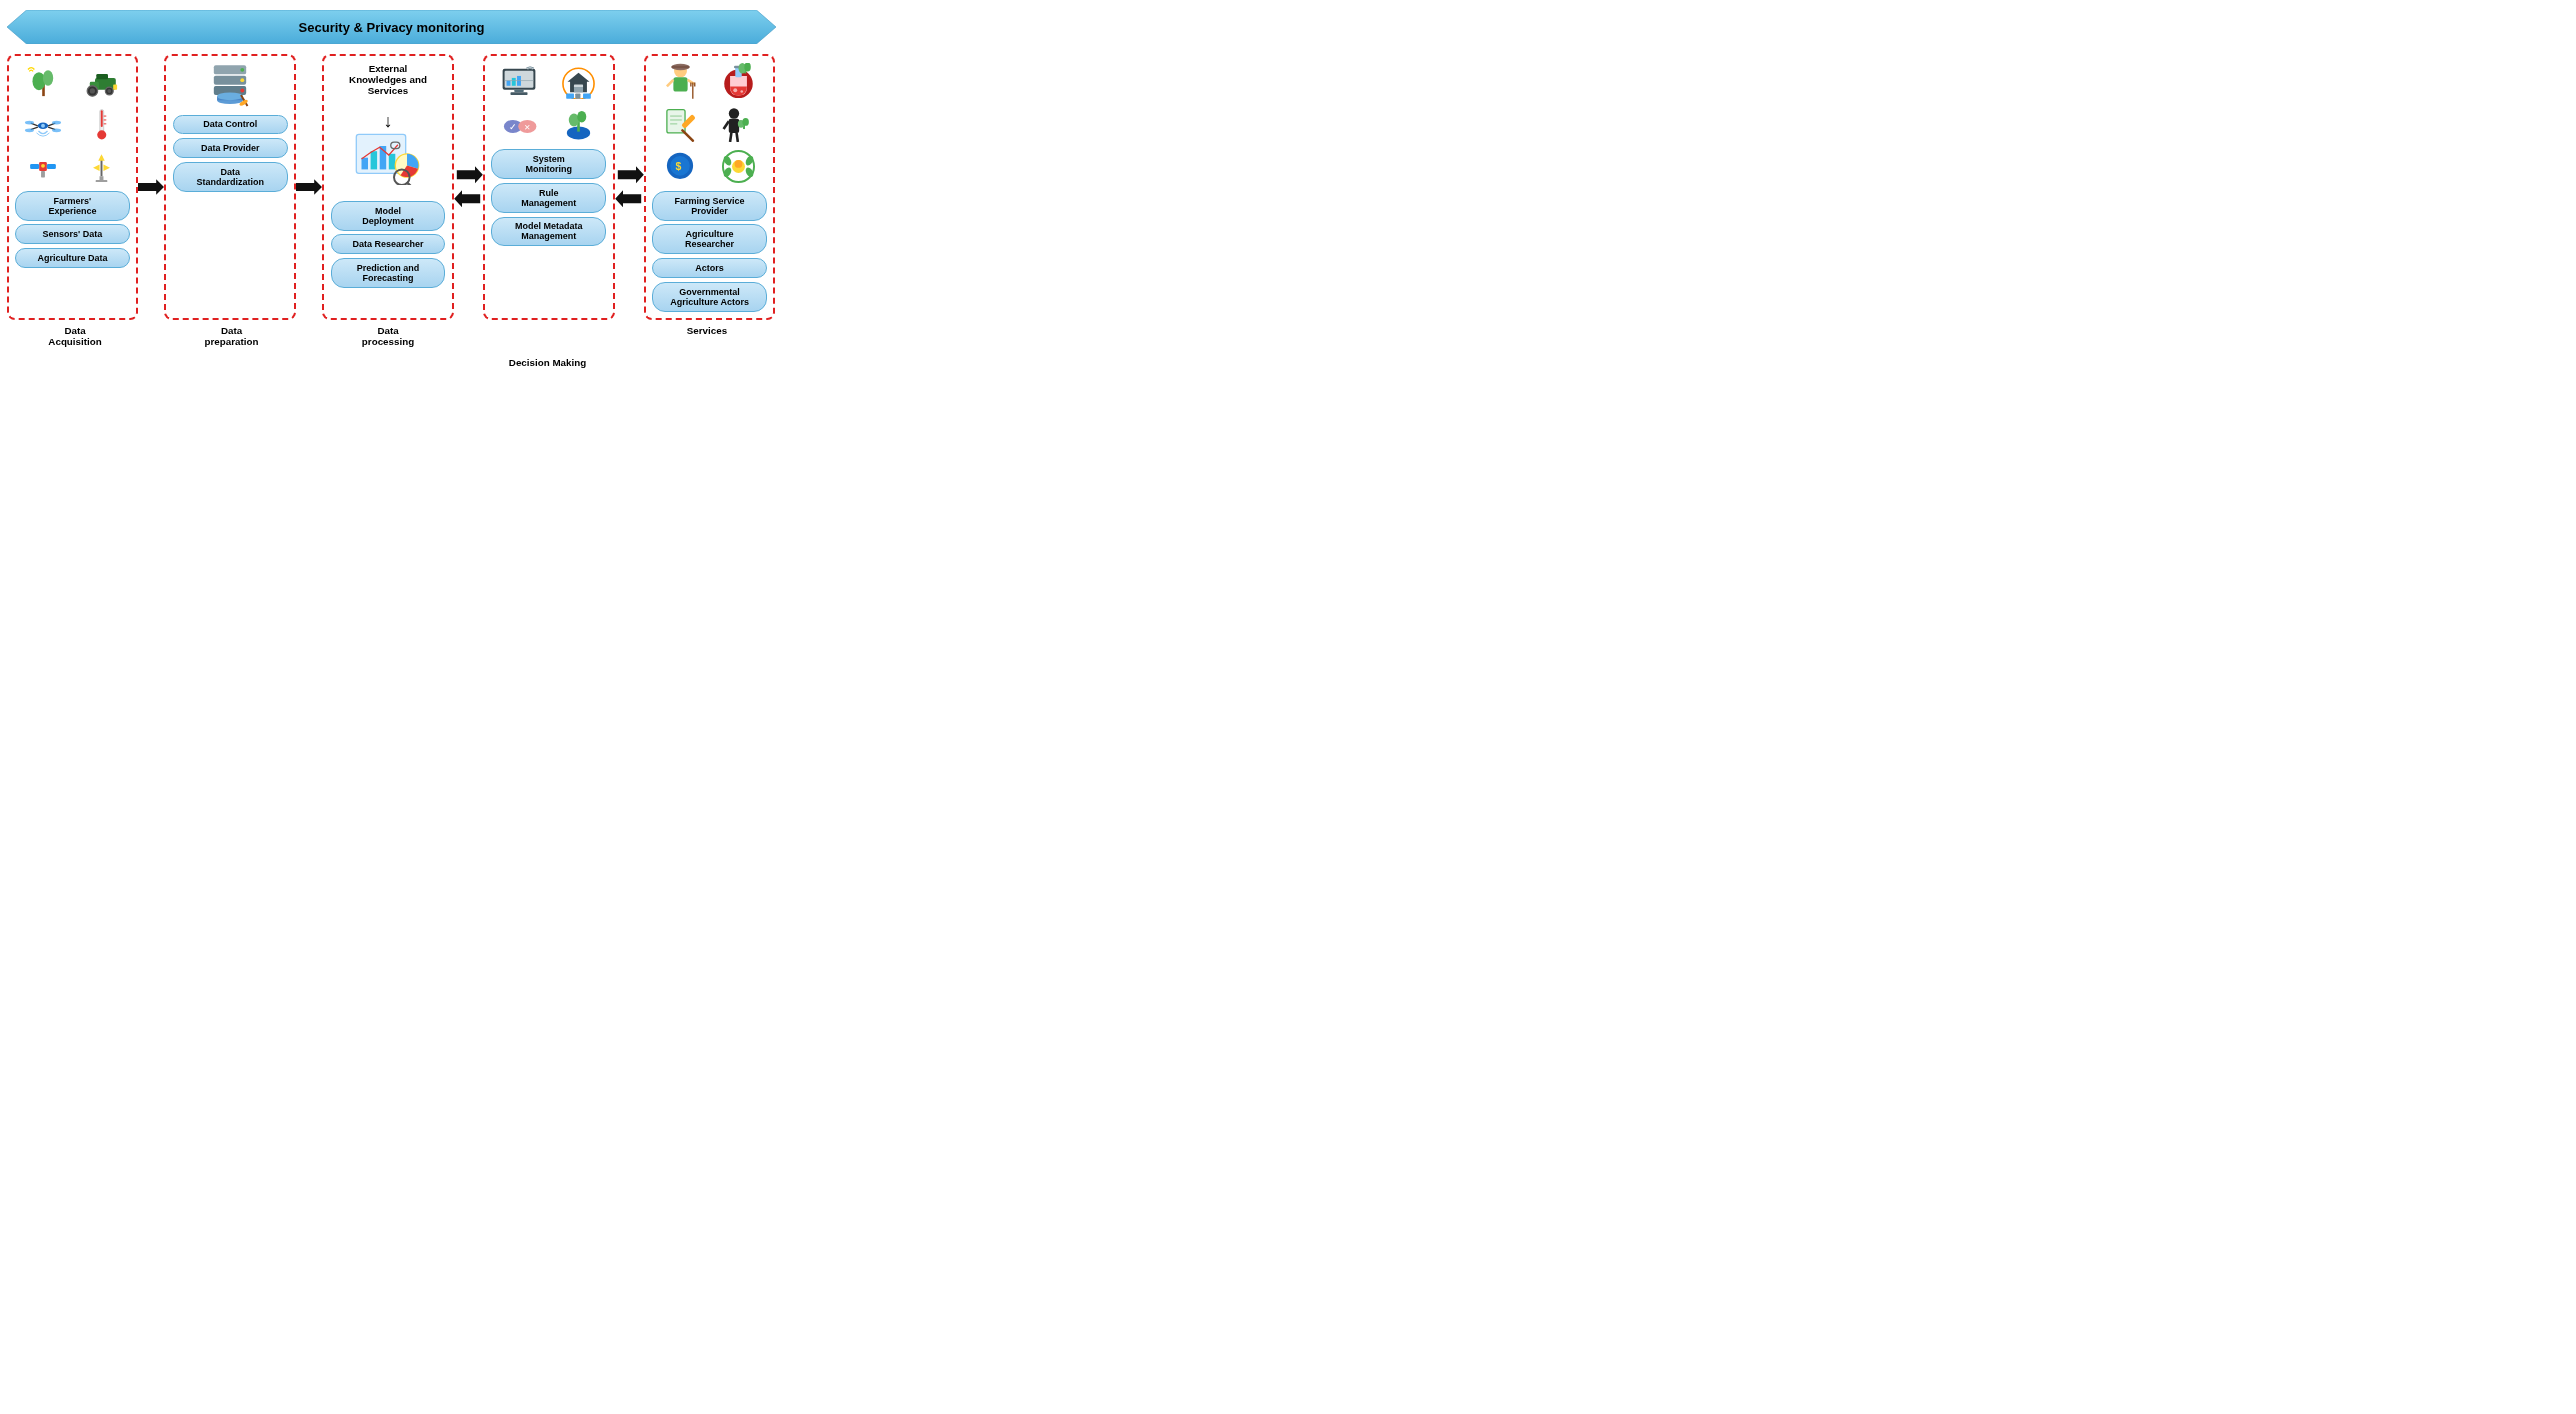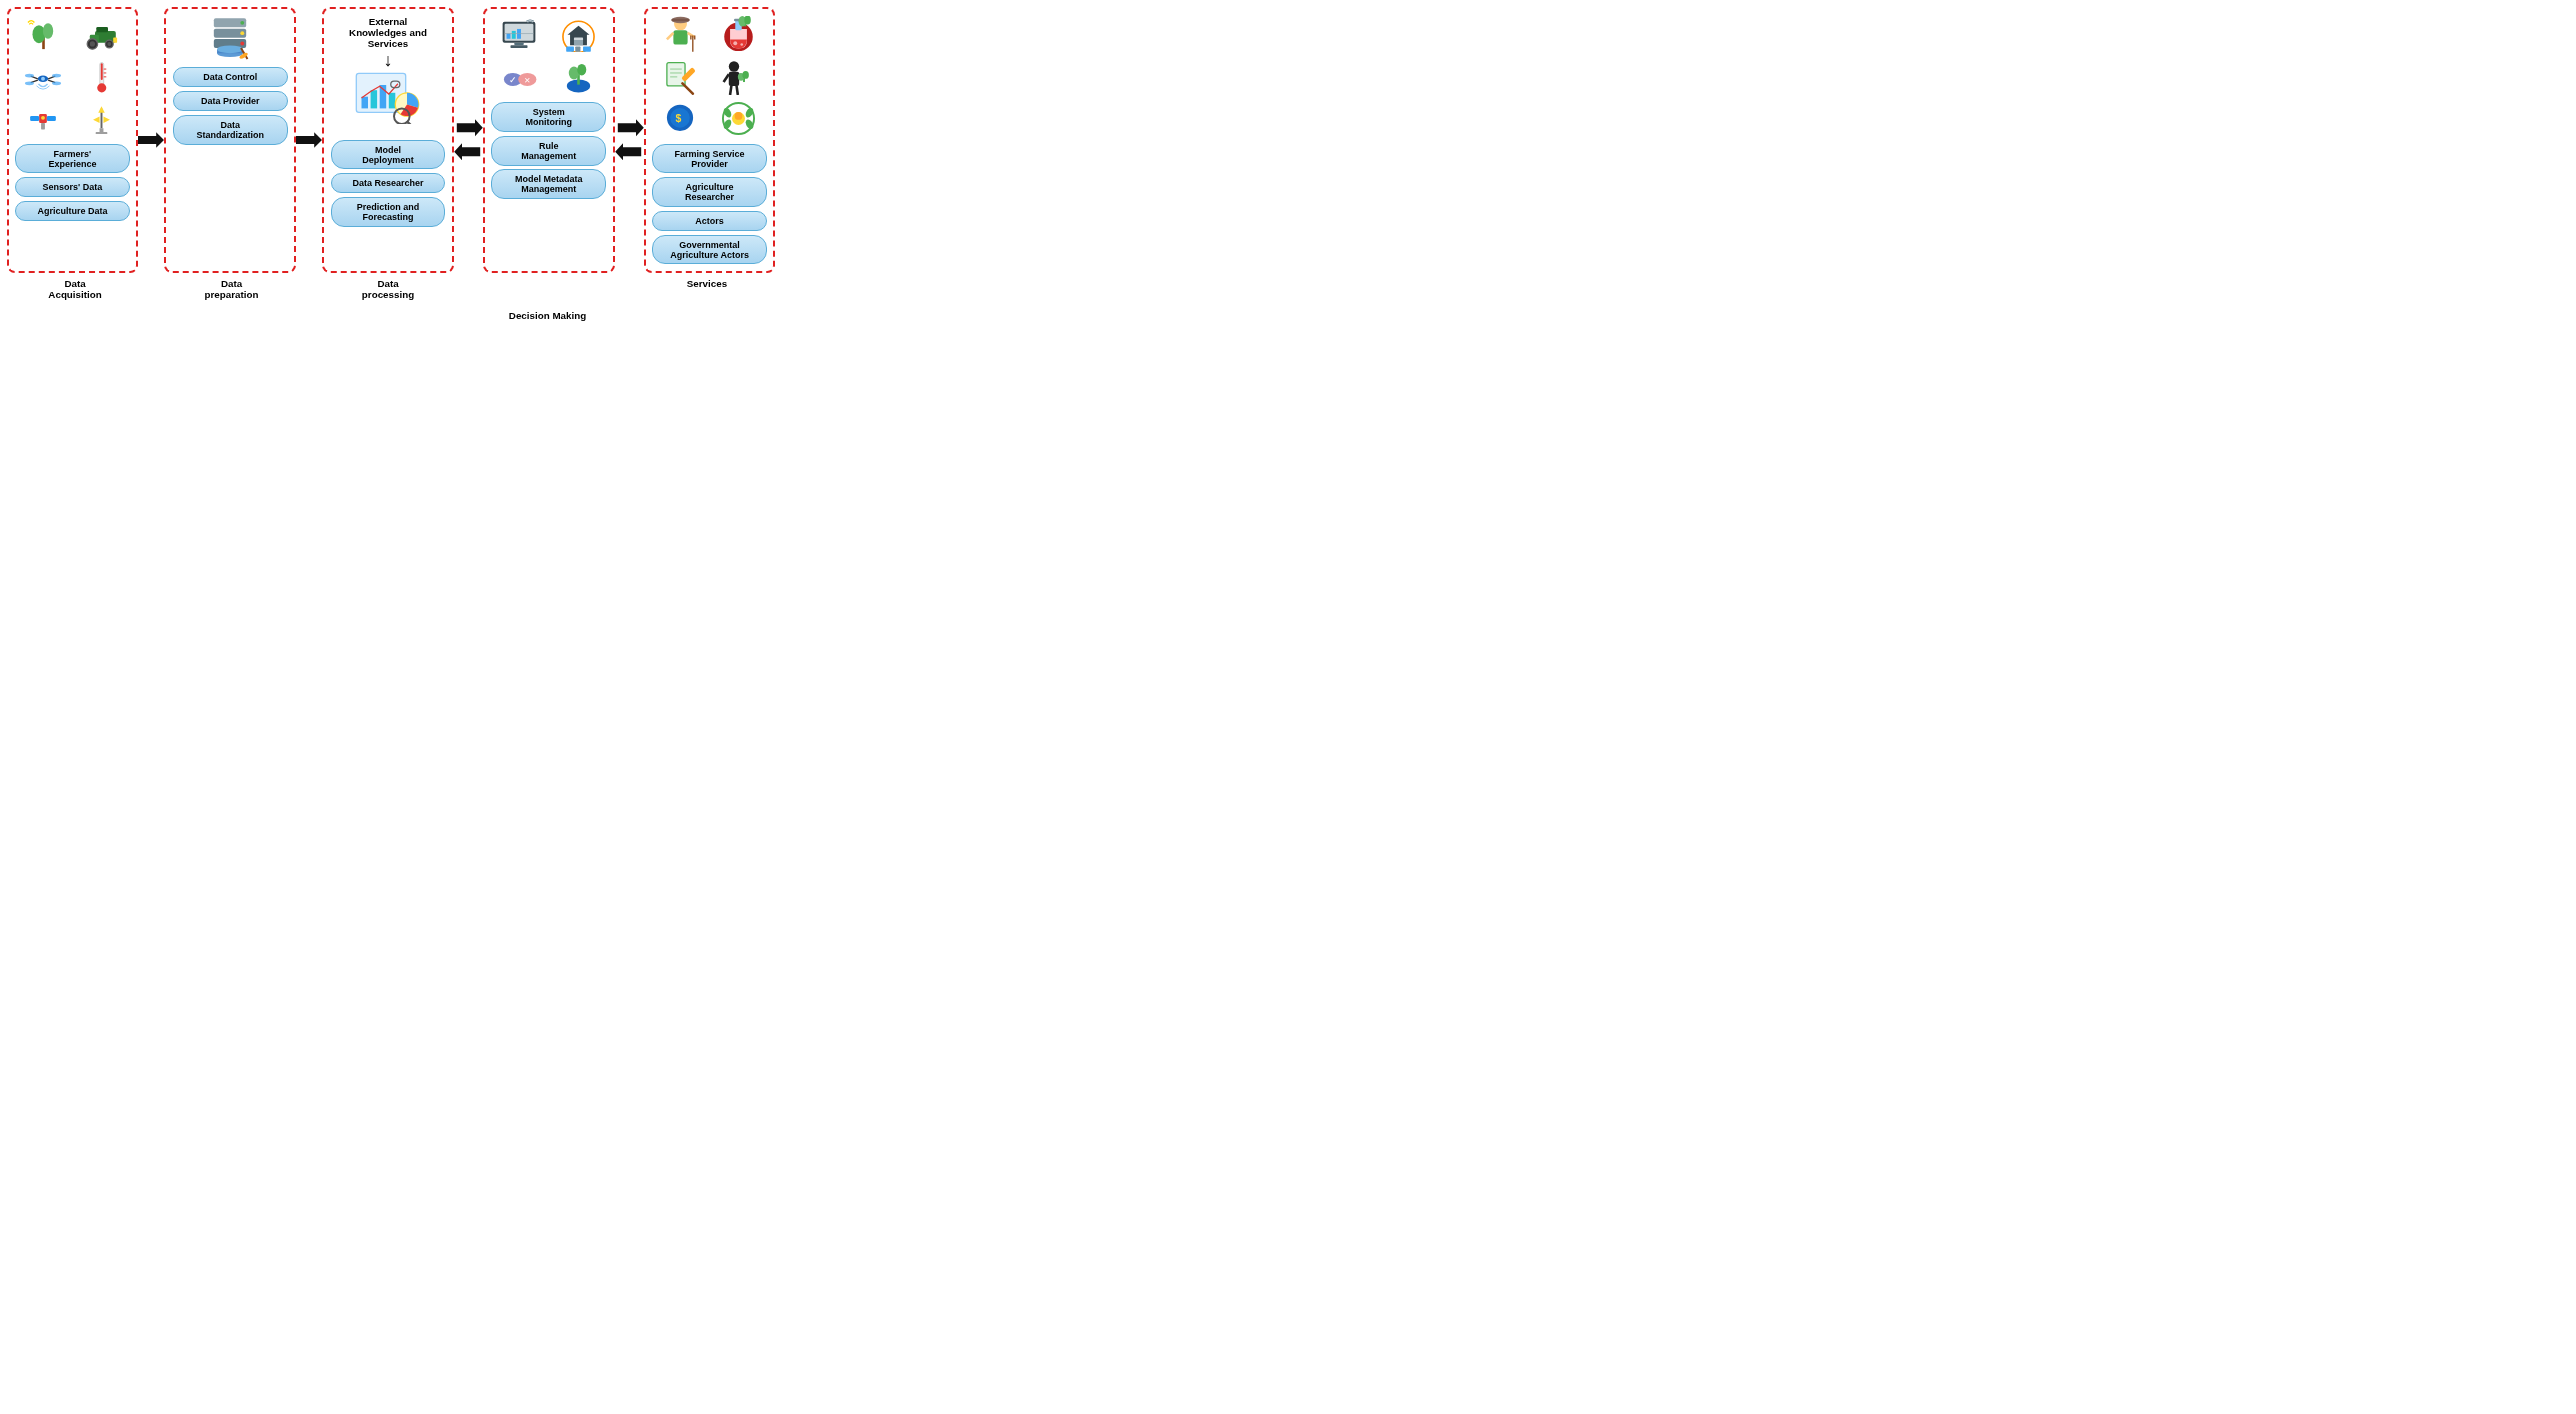--- a/index.html
+++ b/index.html
@@ -61,21 +61,21 @@
       margin-top: 3.9px;
       color: #000;
     }
 
     
     .ext-knowledge {
       font-size: 9.8px;
       font-weight: bold;
       text-align: center;
       color: #000;
-      margin-bottom: 2px;
+      margin-bottom: 16px;
     }
     .down-arrow {
       font-size: 18px;
       font-weight: bold;
       color: #000;
       line-height: 1;
     }
 
     
     .services-icons {
@@ -146,20 +146,33 @@
       gap: 3.9px;
       width: 100%;
       align-items: center;
     }
   </style>
 </head>
 <body>
 
 <div class="page-wrapper">
 
+  <div class="big-arrow-wrapper">
+    <svg class="big-arrow-svg" viewBox="0 0 1180 52" xmlns="http://www.w3.org/2000/svg">
+      <defs>
+        <linearGradient id="arrowGrad" x1="0%" y1="0%" x2="0%" y2="100%">
+          <stop offset="0%" style="stop-color:#7dcfee;stop-opacity:1"></stop>
+          <stop offset="100%" style="stop-color:#4aacda;stop-opacity:1"></stop>
+        </linearGradient>
+      </defs>
+
+      <polygon points="30,0 0,26 30,52 1150,52 1180,26 1150,0" fill="url(#arrowGrad)" stroke="#4a9dc8" stroke-width="1"></polygon>
+      <text x="590" y="33" text-anchor="middle" font-family="Arial" font-size="20" font-weight="bold" fill="#000">Security &amp; Privacy monitoring</text>
+    </svg>
+  </div>
 
   <div class="section-row">
 
     <div class="section-box">
       <div class="icons-grid">
         <div class="icon-cell">
 
           <svg width="35" height="35" viewBox="0 0 54 54">
             <rect x="25" y="30" width="4" height="18" fill="#8B4513"></rect>
             <ellipse cx="20" cy="25" rx="10" ry="14" fill="#4CAF50"></ellipse>

